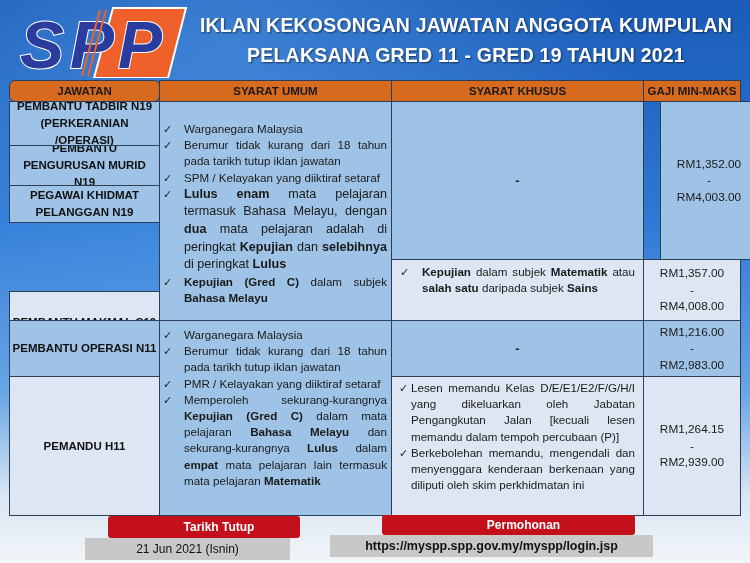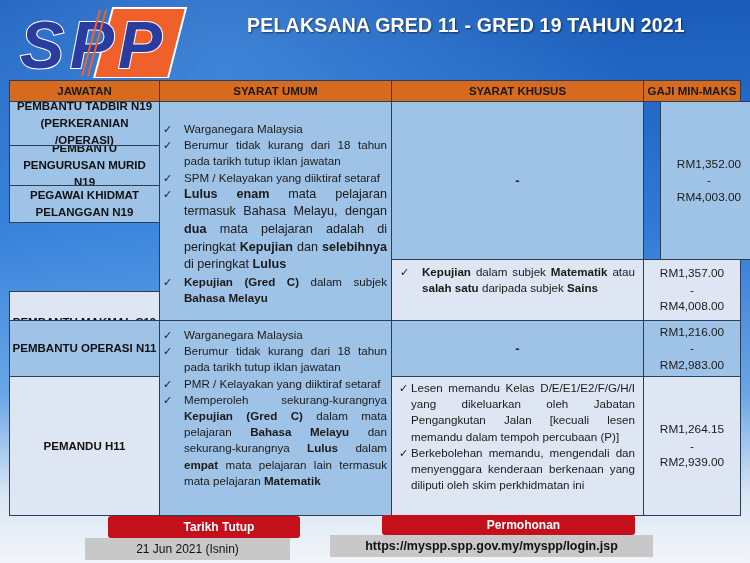--- a/index.html
+++ b/index.html
@@ -40,26 +40,27 @@
     <polygon points="95,2 168,2 150,72 76,72" fill="#f0602a" stroke="#fff" stroke-width="2"></polygon>
     <text x="2" y="62" font-family="Liberation Sans, sans-serif" font-style="italic" font-weight="bold" font-size="66" fill="#2a3d9e" stroke="#fff" stroke-width="2" paint-order="stroke">S</text>
     <text x="52" y="62" font-family="Liberation Sans, sans-serif" font-style="italic" font-weight="bold" font-size="66" fill="#2a3d9e" stroke="#fff" stroke-width="2" paint-order="stroke">P</text>
     <text x="100" y="62" font-family="Liberation Sans, sans-serif" font-style="italic" font-weight="bold" font-size="66" fill="#2a3d9e" stroke="#fff" stroke-width="2" paint-order="stroke">P</text>
     <line x1="88" y1="4" x2="70" y2="70" stroke="#f0602a" stroke-width="2"></line>
     <line x1="82" y1="4" x2="64" y2="70" stroke="#f0602a" stroke-width="2"></line>
   </svg>
 </div>
 
 <div class="title">
+  <div>IKLAN KEKOSONGAN JAWATAN ANGGOTA KUMPULAN</div>
   <div>PELAKSANA GRED 11 - GRED 19 TAHUN 2021</div>
 </div>
 
 <div class="grid">
 
-  <div class="cell hdr" style="left:0;top:0;width:151px;height:22px;">JAWATAN</div>
+  <div class="cell hdr" style="left:0;top:0;width:151px;height:22px;border-radius:6px;">JAWATAN</div>
   <div class="cell hdr" style="left:150px;top:0;width:233px;height:22px;">SYARAT UMUM</div>
   <div class="cell hdr" style="left:382px;top:0;width:253px;height:22px;">SYARAT KHUSUS</div>
   <div class="cell hdr" style="left:634px;top:0;width:98px;height:22px;">GAJI MIN-MAKS</div>
 
   <div class="cell job dark" style="left:0;top:21px;width:151px;height:45px;">PEMBANTU TADBIR N19 (PERKERANIAN /OPERASI)</div>
   <div class="cell job dark" style="left:0;top:65px;width:151px;height:41px;">PEMBANTU PENGURUSAN MURID N19</div>
   <div class="cell job dark" style="left:0;top:105px;width:151px;height:38px;">PEGAWAI KHIDMAT PELANGGAN N19</div>
   <div class="cell job light" style="left:0;top:179px;width:151px;height:62px;margin-top:32px;">PEMBANTU MAKMAL C19</div>
   <div class="cell job dark" style="left:0;top:240px;width:151px;height:57px;">PEMBANTU OPERASI N11</div>
   <div class="cell job light" style="left:0;top:296px;width:151px;height:140px;">PEMANDU H11</div>

